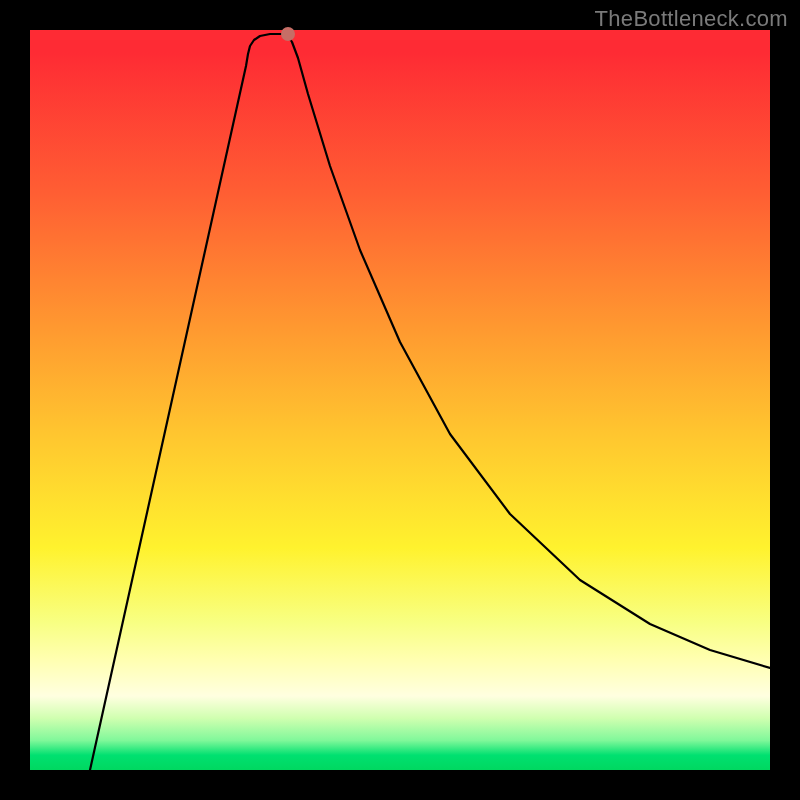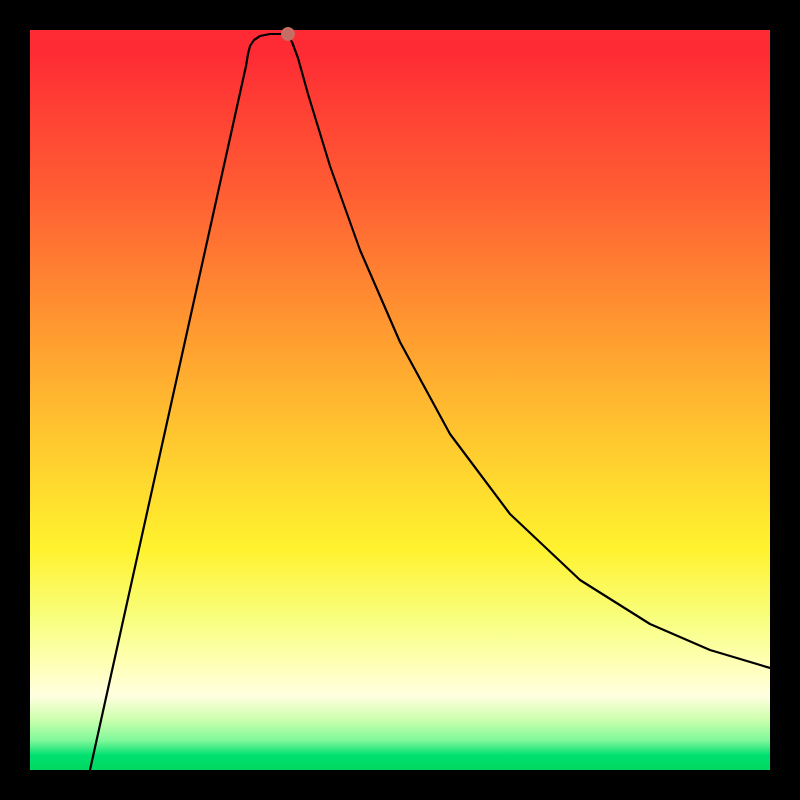--- a/index.html
+++ b/index.html
@@ -61,19 +61,20 @@
     height: 14px;
     border-radius: 50%;
     background: #c66e66;
     transform: translate(-50%, -50%);
   }
 </style>
 </head>
 <body>
 
 <div class="frame">
+  <div class="watermark">TheBottleneck.com</div>
   <div class="plot">
     <svg class="curve" viewBox="0 0 740 740" preserveAspectRatio="none">
       <path id="curve-path" fill="none" stroke="#000" stroke-width="2.2" stroke-linecap="round" stroke-linejoin="round" d="M60 740 L216 36 L218 24 L220 16 L224 10 L230 6 L240 4 L252 4 L258 6 L262 12 L268 28 L278 64 L300 136 L330 220 L370 312 L420 404 L480 484 L550 550 L620 594 L680 620 L740 638"></path>
     </svg>
     <div id="marker-dot" class="dot" style="left: 258px; top: 4px;"></div>
   </div>
 </div>
 
 </body></html>

